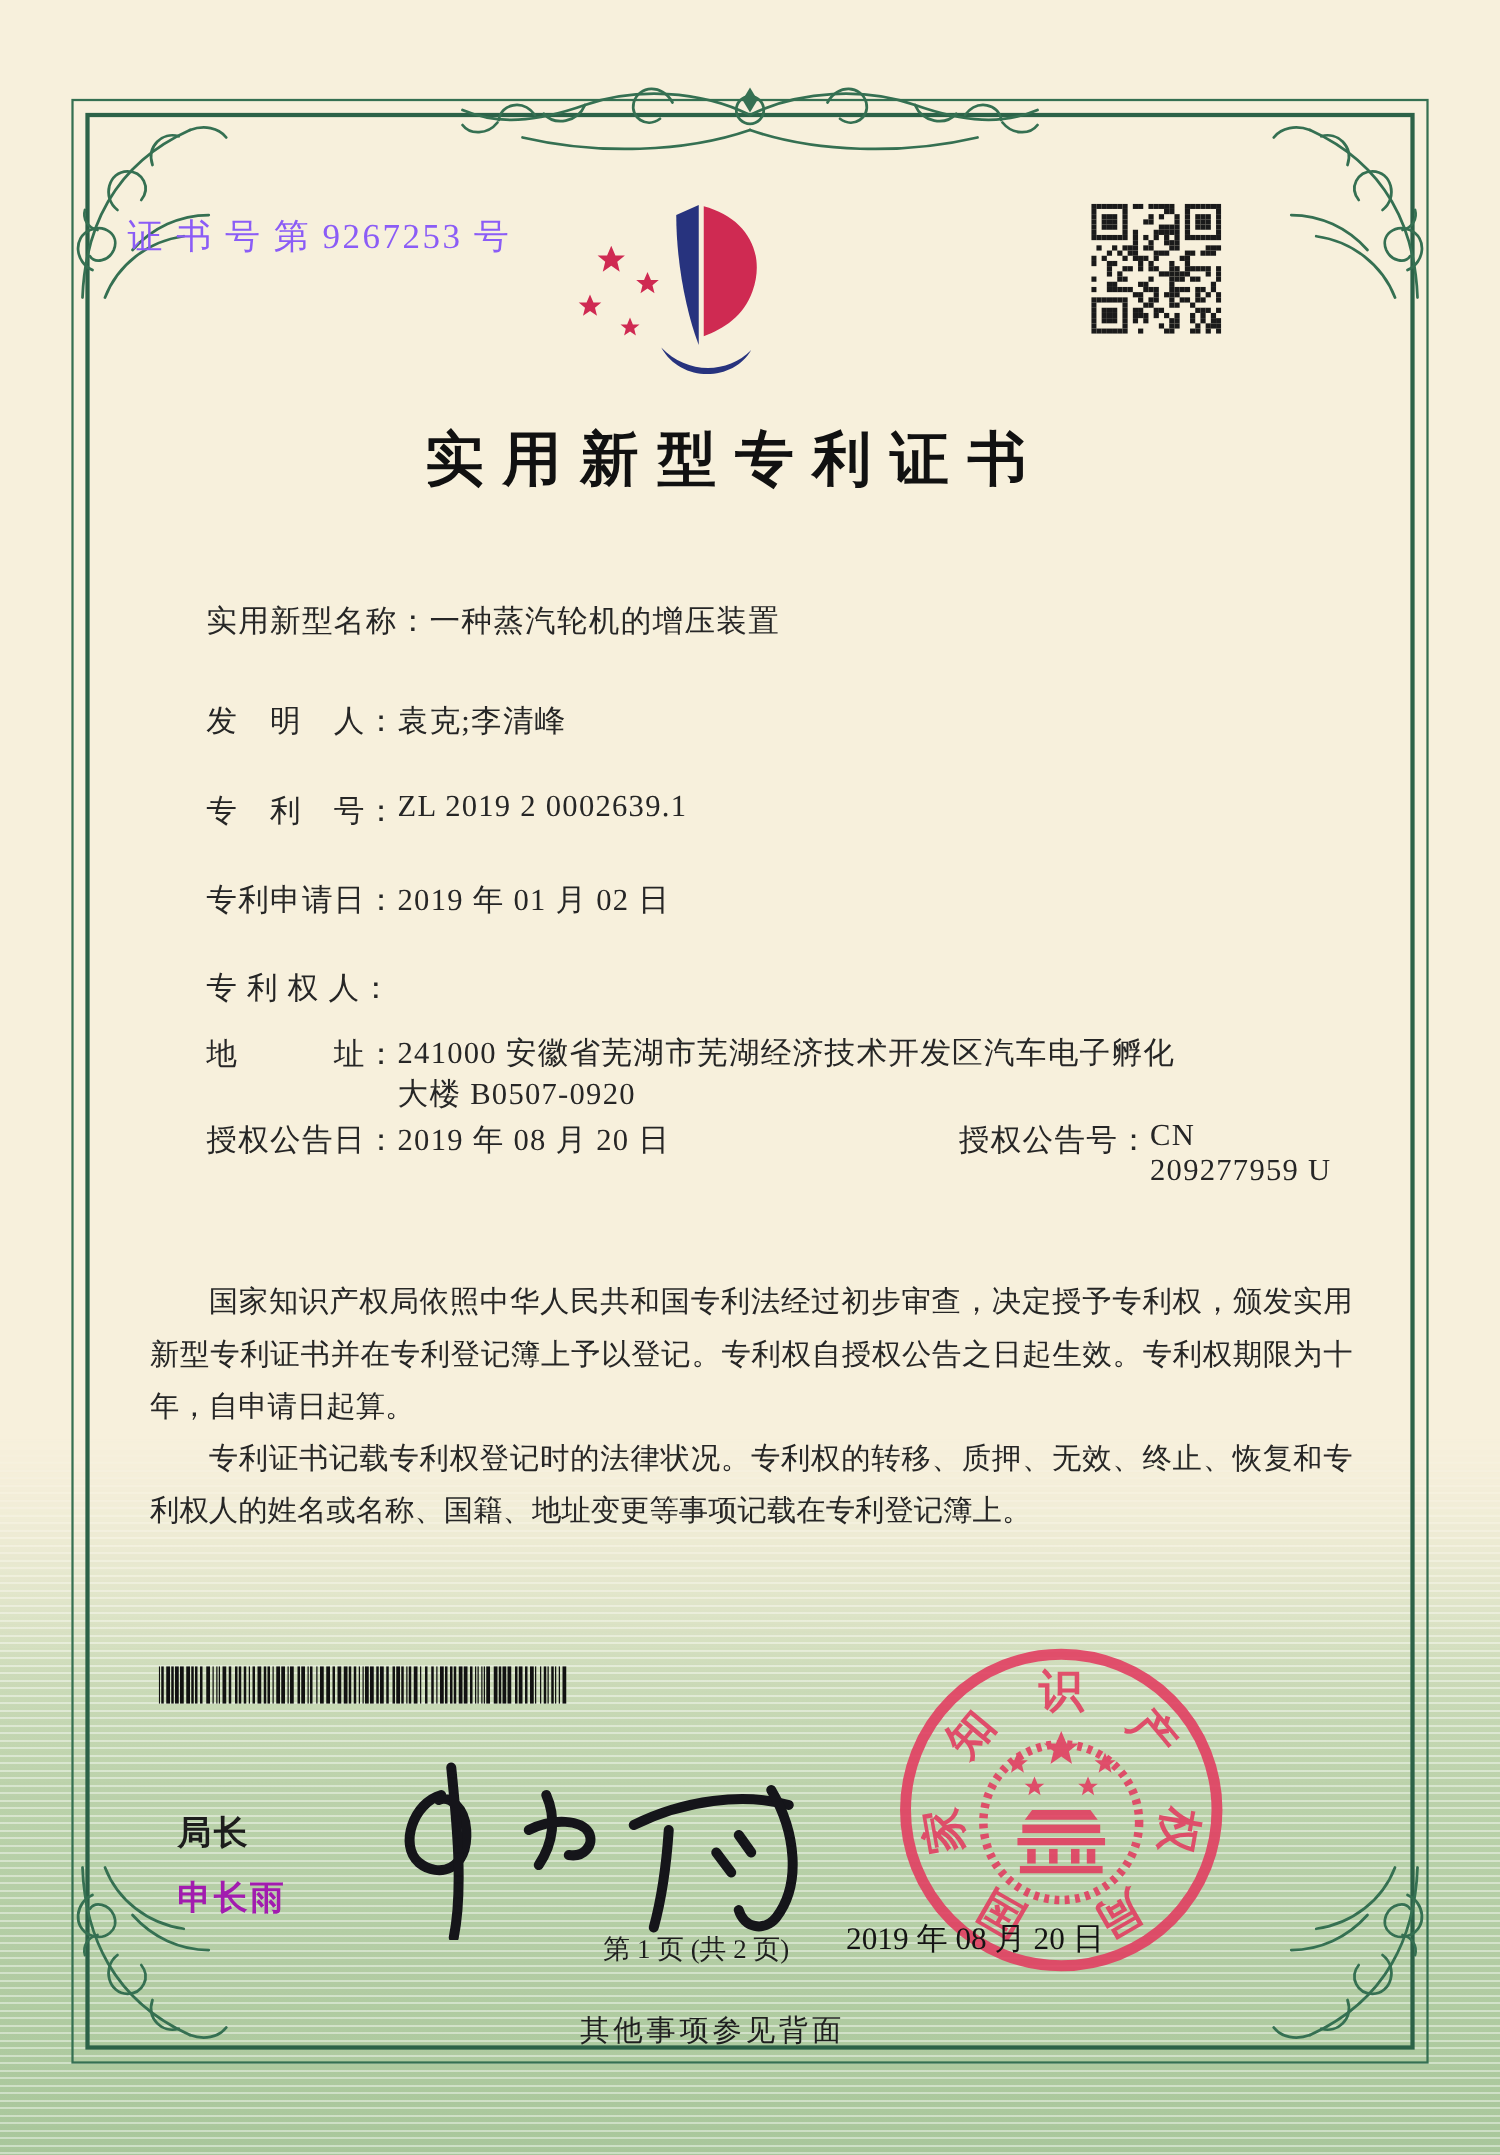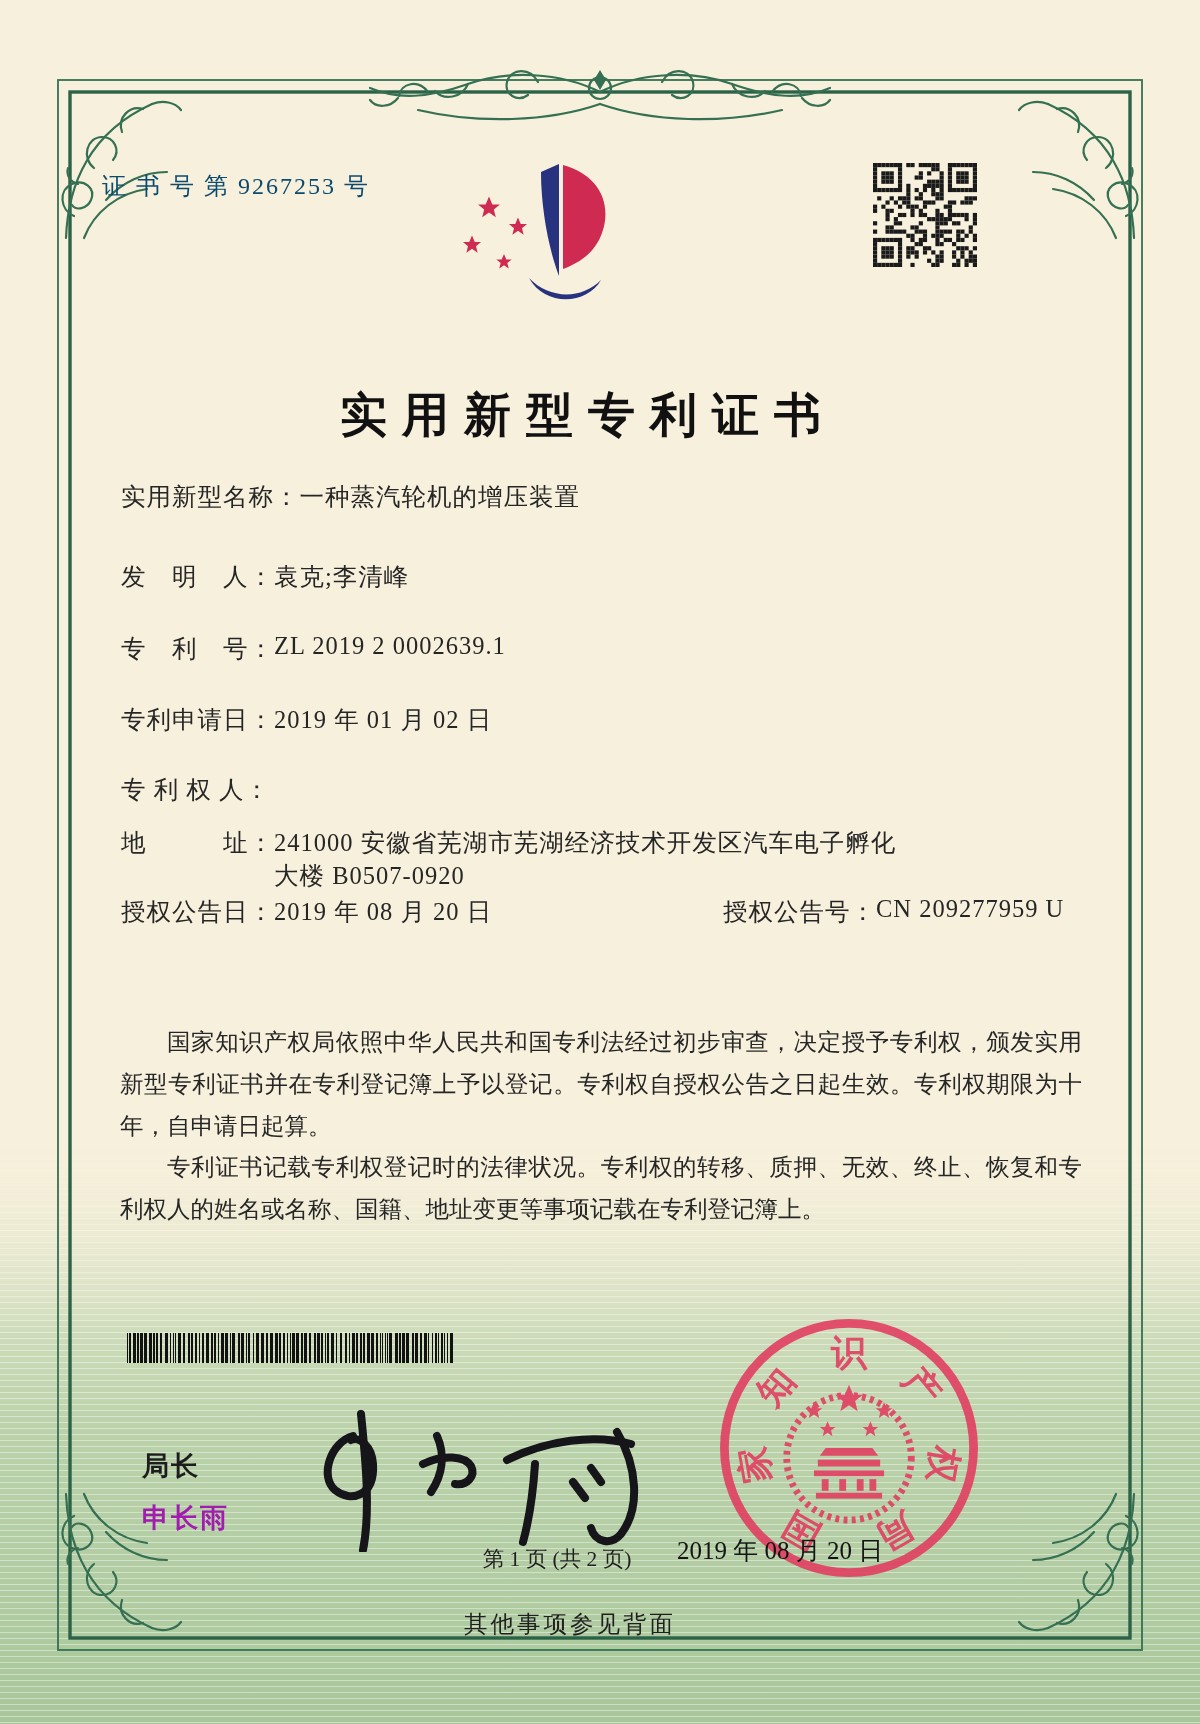--- a/index.html
+++ b/index.html
@@ -14,29 +14,29 @@
     position:absolute;left:0;top:1140px;width:1200px;height:584px;z-index:0;
     background:
       repeating-linear-gradient(180deg, rgba(255,255,255,.42) 0 1.5px, rgba(255,255,255,0) 1.5px 6px),
       linear-gradient(180deg, rgba(173,204,160,0) 0%, rgba(168,202,155,.38) 22%, rgba(150,191,140,.62) 50%, rgba(141,184,132,.74) 100%);
     -webkit-mask-image:linear-gradient(180deg, transparent 0, #000 34%);
             mask-image:linear-gradient(180deg, transparent 0, #000 34%);
   }
   .frame-svg{position:absolute;left:0;top:0;z-index:1;}
   .content{position:absolute;left:0;top:0;width:1200px;height:1724px;z-index:2;}
 
-  .cert-number{position:absolute;left:102px;top:170px;font-size:24px;letter-spacing:2px;color:#0c4a6e;}
+  .cert-number{position:absolute;left:102px;top:170px;font-size:28px;letter-spacing:2px;color:#8b5cf6;}
   .logo{position:absolute;left:445px;top:158px;}
   .qr{position:absolute;left:873px;top:163px;}
 
   .title{position:absolute;left:0;top:336px;width:1176px;text-align:center;
-         font-size:47px;font-weight:700;letter-spacing:15px;color:#111;margin-top:48px;}
+         font-size:47px;font-weight:700;letter-spacing:15px;color:#111;}
 
   .field-row{position:absolute;left:121px;width:960px;font-size:24.5px;letter-spacing:1px;color:#262626;display:flex;}
-  .field-row .lbl{white-space:pre;}
+  .field-row .lbl{white-space:pre;margin-left:44px;}
   .row-name{top:480px;} .row-inventor{top:560px;} .row-patno{top:632px;}
   .row-filing{top:703px;} .row-patentee{top:773px;} .row-address{top:826px;}
   .row-grant{top:895px;}
   .addr-lines div{line-height:33px;}
   .grant-no{position:absolute;left:602px;top:0;display:flex;}
   .row-grant{position:absolute;}
 
   .paragraphs{position:absolute;left:120px;top:1022px;width:962px;
               font-size:23.5px;line-height:1.78;text-align:justify;color:#262626;}
   .paragraphs p{margin:0;text-indent:2em;}

